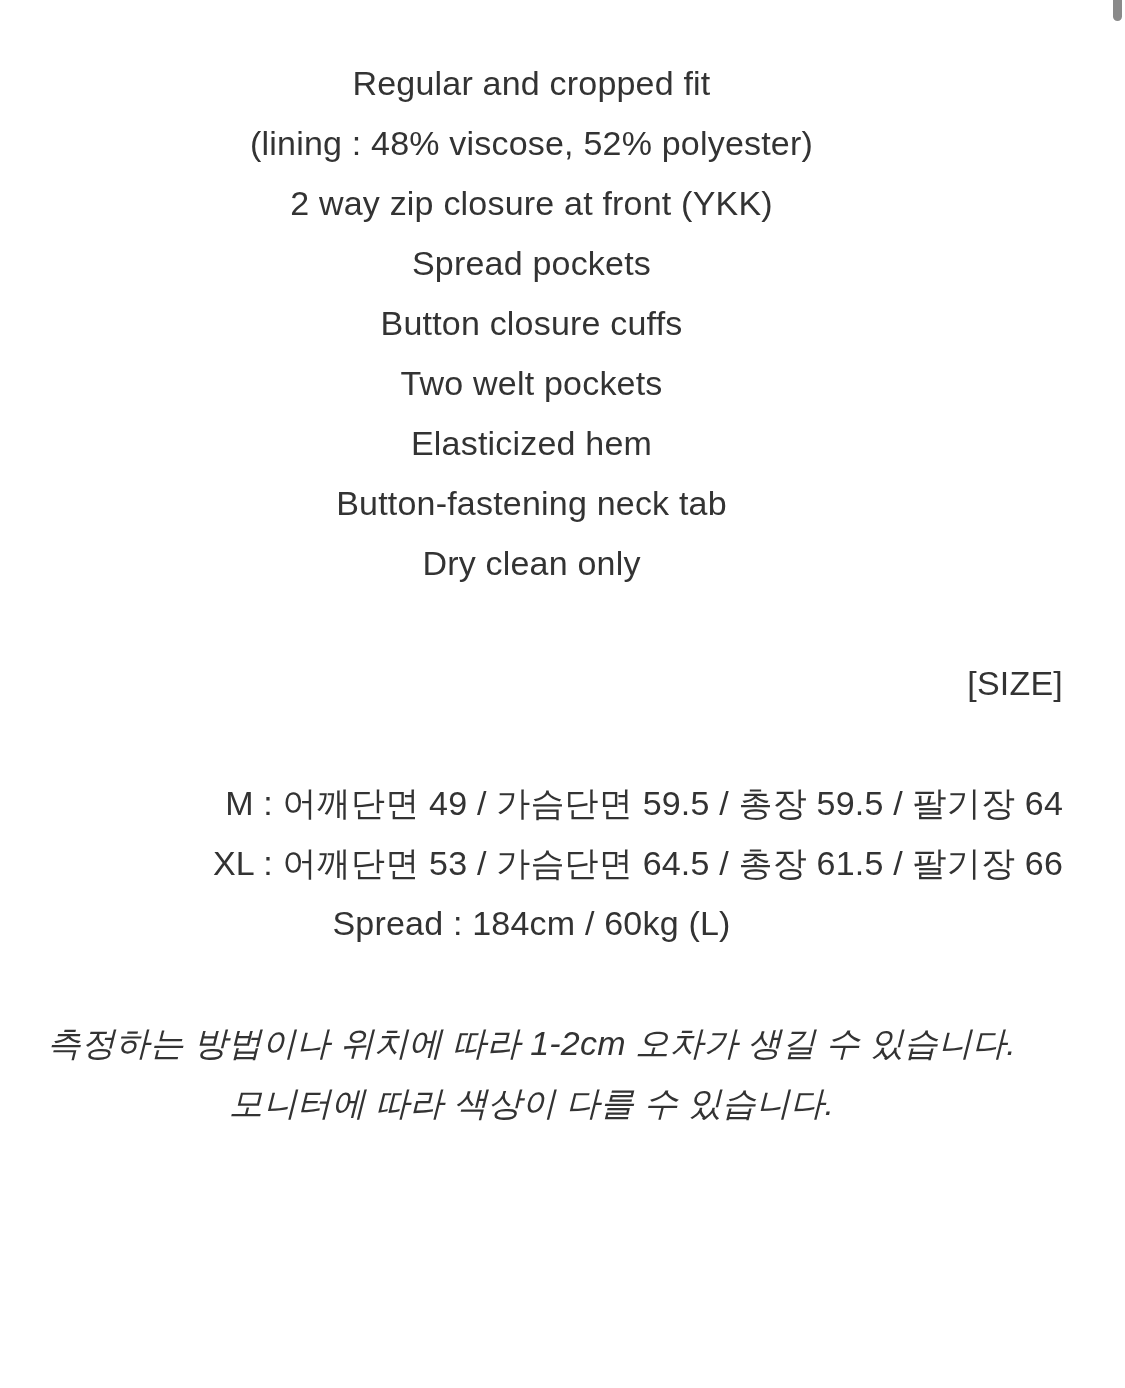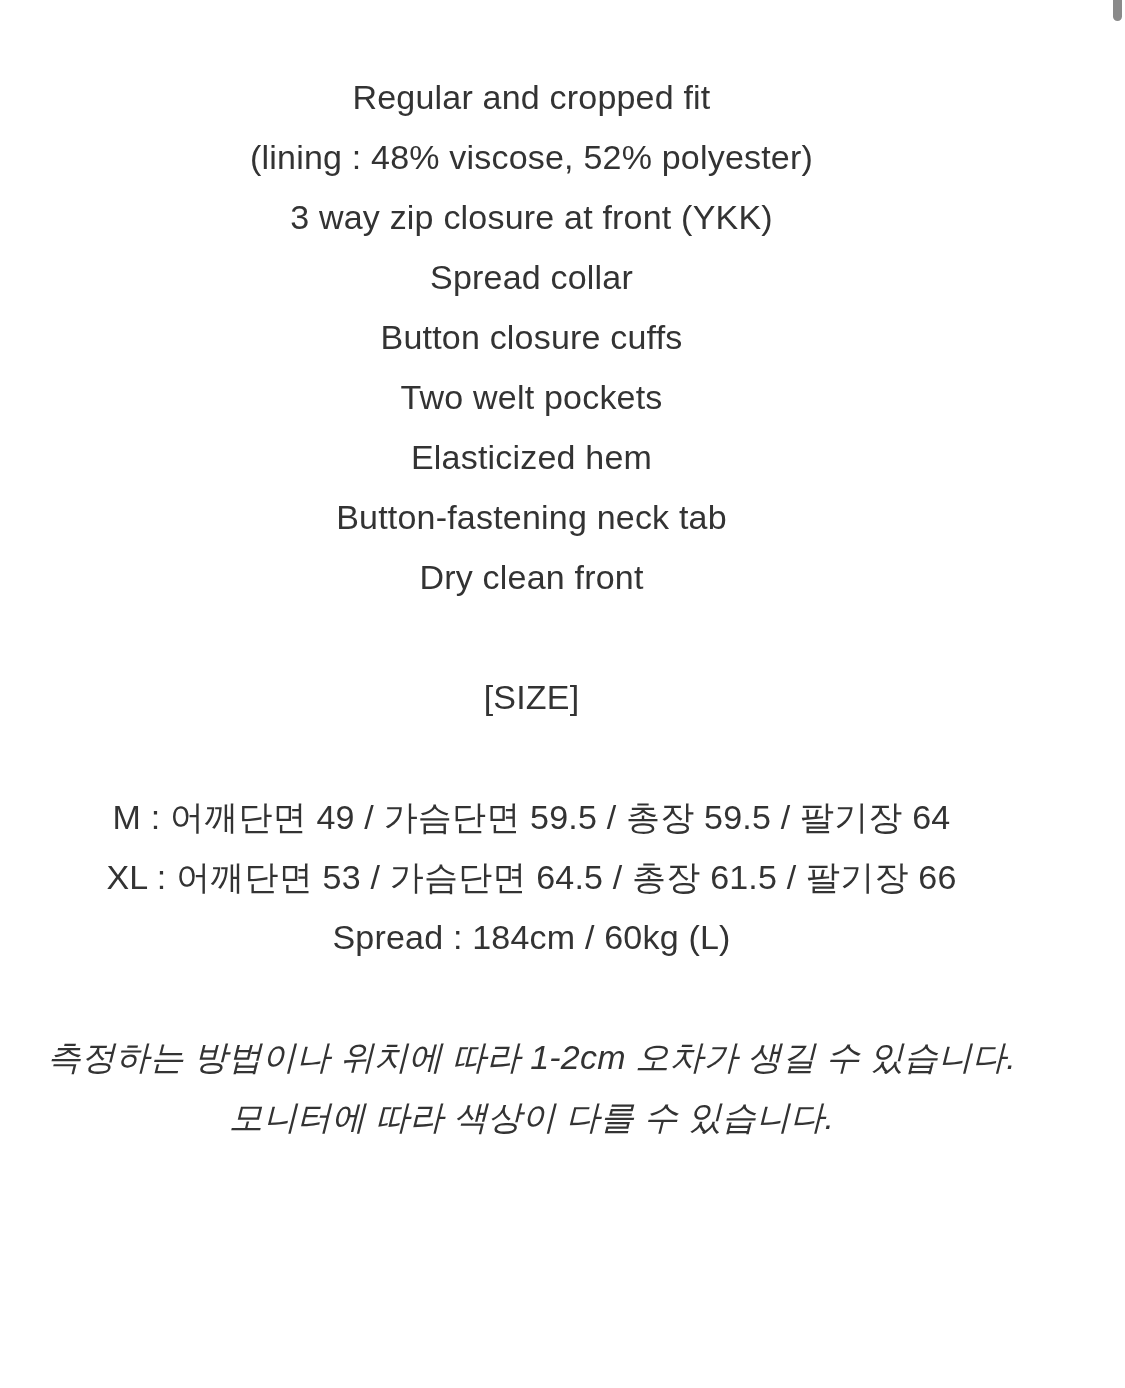--- a/index.html
+++ b/index.html
@@ -9,33 +9,34 @@
   body {
     width: 1125px;
     height: 1388px;
     position: relative;
     overflow: hidden;
     font-family: "Liberation Sans", "DejaVu Sans", sans-serif;
   }
   .content {
     box-sizing: border-box;
     width: 1063px;
-    padding-top: 67px;
+    padding-top: 53px;
     text-align: center;
     font-size: 34px;
     line-height: 60px;
     letter-spacing: 0.2px;
   }
   .content p {
     margin: 0;
     white-space: nowrap;
   }
   
   .size-section {
     margin-top: 60px;
+    text-align: right;
   }
   
   .size-rows {
     margin-top: 60px;
   }
   
   .model-info {
     margin-top: 120px;
   }
   
@@ -55,27 +56,27 @@
 </head>
 <body style="background: rgb(255, 255, 255);">
 
 <div class="scroll-thumb" style="background: rgb(138, 138, 138);"></div>
 
 <main class="content" style="color: rgb(51, 51, 51);">
 
   <section class="details-section">
     <p>Regular and cropped fit</p>
     <p>(lining : 48% viscose, 52% polyester)</p>
-    <p>3 way zip closure at front (YKK)</p>
-    <p>Spread collar</p>
+    <p>2 way zip closure at front (YKK)</p>
+    <p>Spread pockets</p>
     <p>Button closure cuffs</p>
     <p>Two welt pockets</p>
     <p>Elasticized hem</p>
     <p>Button-fastening neck tab</p>
-    <p>Dry clean front</p>
+    <p>Dry clean only</p>
   </section>
 
   <section class="size-section">
     <p class="size-heading">[SIZE]</p>
     <div class="size-rows">
       <p>M : 어깨단면 49 / 가슴단면 59.5 / 총장 59.5 / 팔기장 64</p>
       <p>XL : 어깨단면 53 / 가슴단면 64.5 / 총장 61.5 / 팔기장 66</p>
     </div>
   </section>
 

